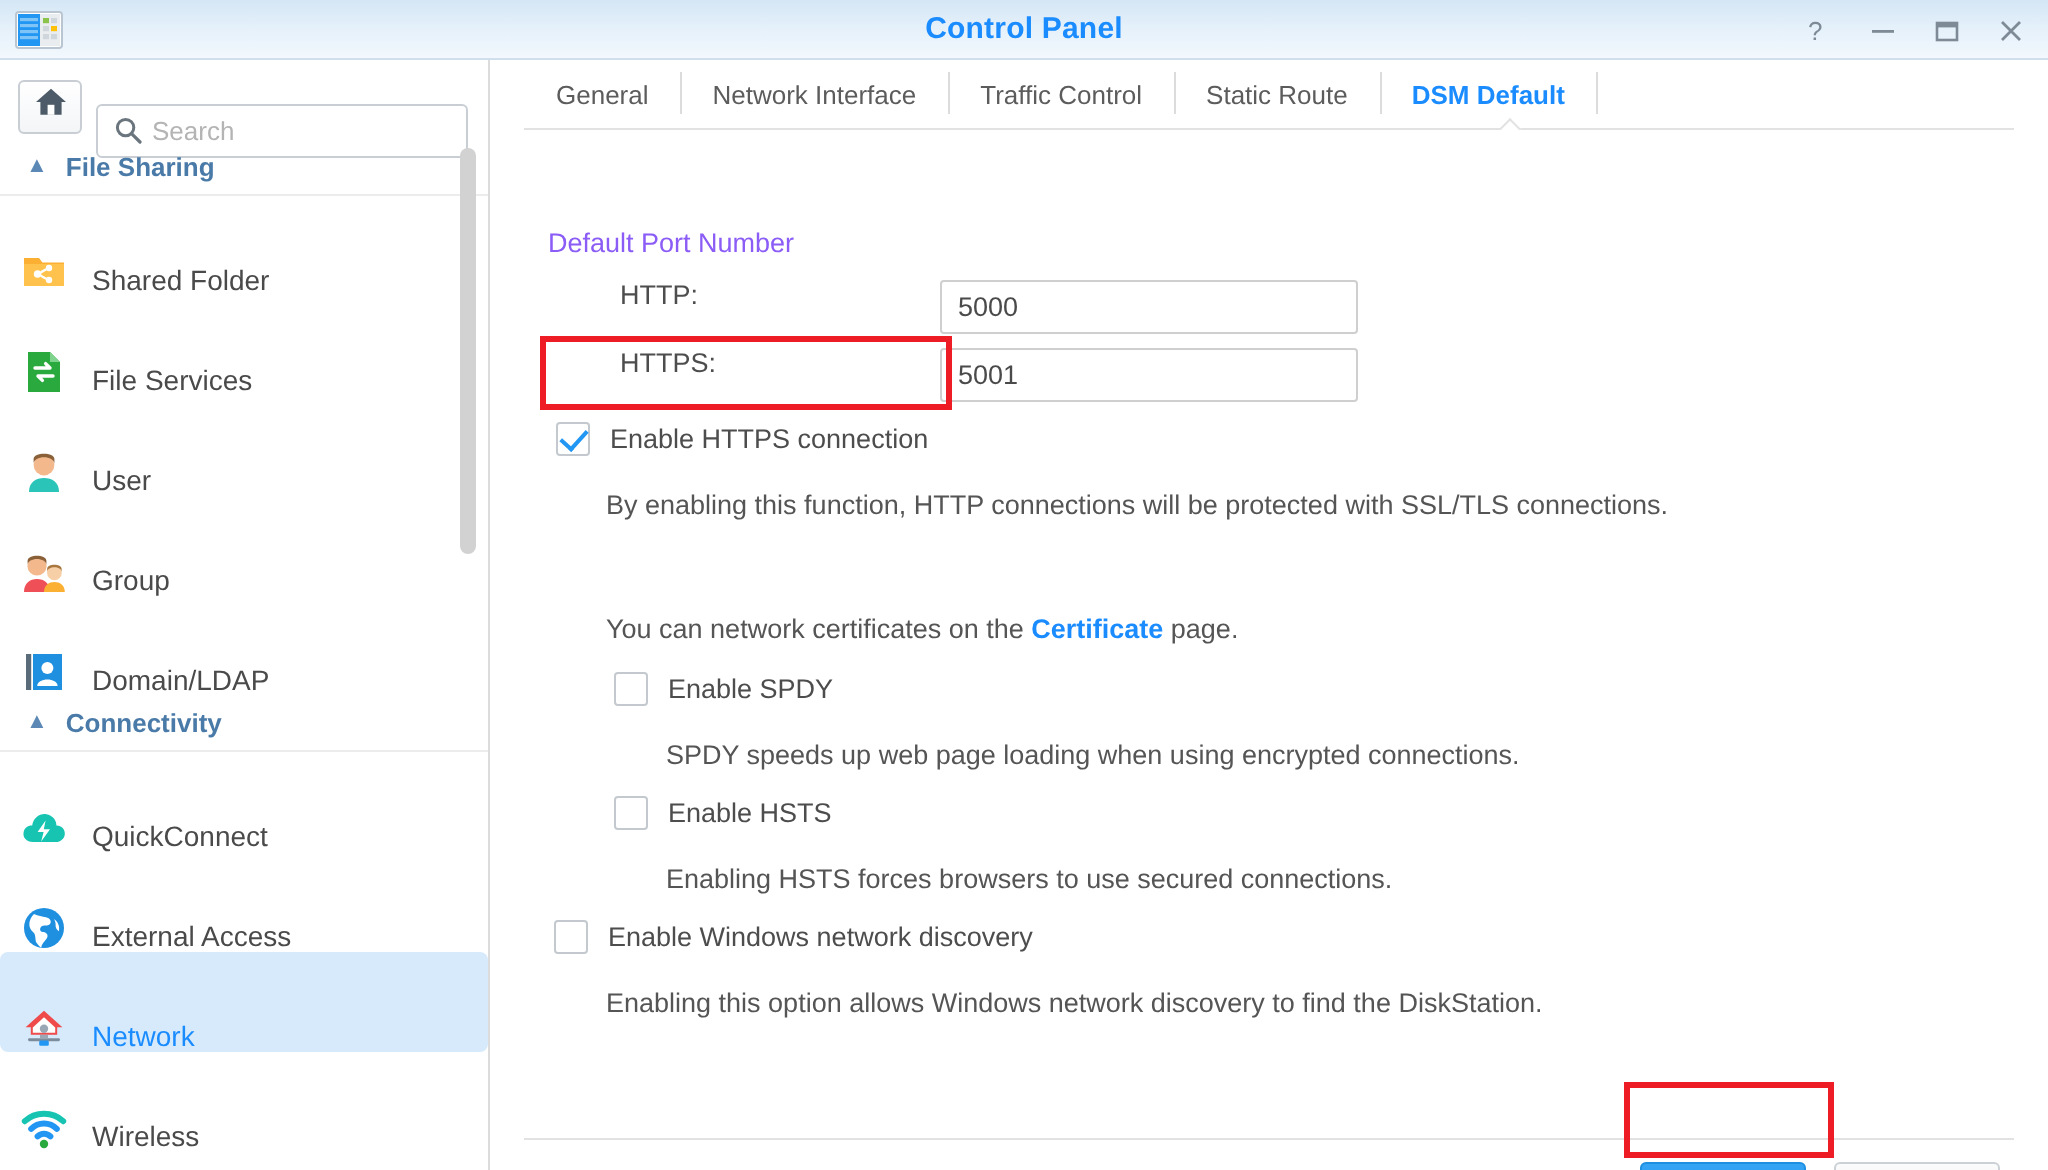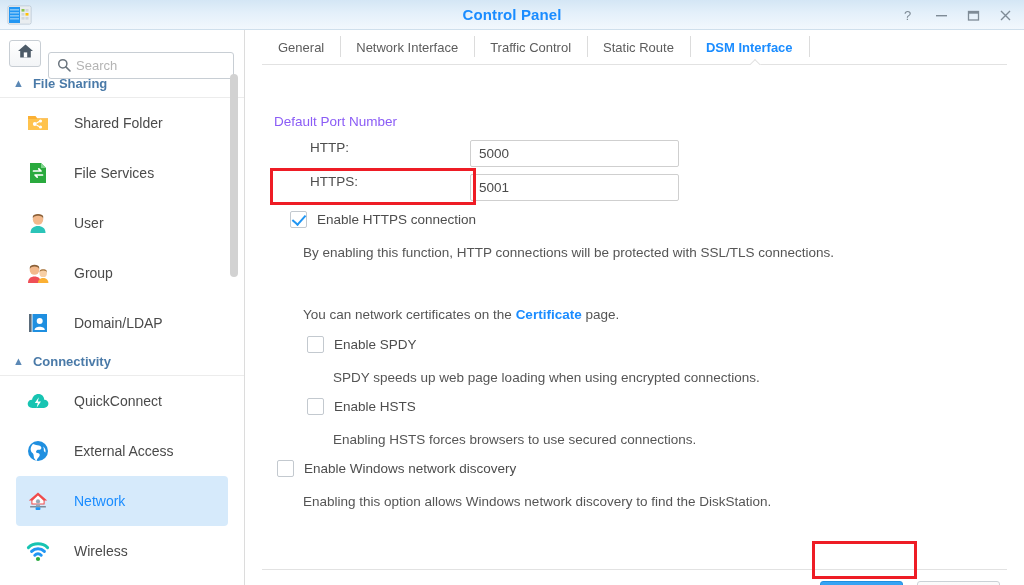--- a/index.html
+++ b/index.html
@@ -78,22 +78,22 @@
   }
   .sec-head {
     display: flex; align-items: center; gap: 9px;
     padding: 0 0 0 13px; height: 28px;
     font-size: 13px; font-weight: bold; color: #4a7aa8;
     border-bottom: 1px solid #ececec;
     cursor: pointer;
   }
   .chev { color: #5b88b5; font-size: 11px; line-height: 1; }
   .nav-item {
-    display: flex; align-items: center; gap: 24px;
-    height: 50px; margin: 0 16px; padding-left: 10px;
+    display: flex; align-items: flex-end; gap: 12px;
+    height: 50px; margin: 0 0; padding-left: 10px;
     font-size: 14px; color: #4a4a4a; border-radius: 4px;
     cursor: pointer;
   }
   .nav-item.selected { background: #d6eafb; color: #1a8cff; }
   .nav-ico { width: 24px; height: 24px; flex: 0 0 24px; position: relative; }
 
   .sb-track {
     position: absolute; right: 3px; top: 2px;
     width: 8px; height: 505px; background: transparent;
   }
@@ -414,42 +414,42 @@
       <div class="tab">
         <span>Network Interface</span>
       </div>
       <div class="tab">
         <span>Traffic Control</span>
       </div>
       <div class="tab">
         <span>Static Route</span>
       </div>
       <div class="tab active">
-        <span>DSM Interface</span>
+        <span>DSM Default</span>
       </div>
       <div class="tab-sep-end"></div>
     </div>
     <div class="tabs-rule"></div>
     <div class="tab-arrow" style="left: 504px;"></div>
 
     <div class="panel">
 
       <div class="lbl-section">Default Port Number</div>
 
       <div class="row-field" style="top: 76px;">
         <div class="fl">HTTP:</div>
         <input class="port-input" value="5000" style="">
       </div>
 
       <div class="row-field" style="top: 110px;">
         <div class="fl">HTTPS:</div>
         <input class="port-input" value="5001" style="">
       </div>
 
-      <div class="cbrow" style="left: 44px; top: 147px;">
+      <div class="cbrow" style="left: 32px; top: 147px;">
         <span class="cb checked"></span>
         <span>Enable HTTPS connection</span>
       </div>
 
       <div class="helptext" style="left: 57px; top: 181px;">By enabling this function, HTTP connections will be protected with SSL/TLS connections.</div>
 
 
       <div class="helptext" style="left: 57px; top: 243px;">
         <span>You can network certificates on the </span><span class="lnk">Certificate</span><span> page.</span>
       </div>

